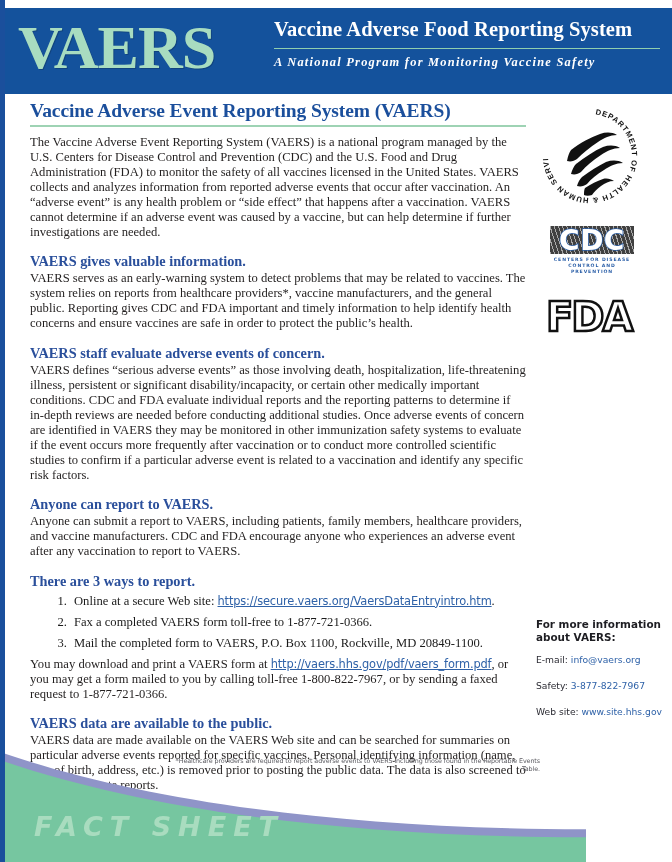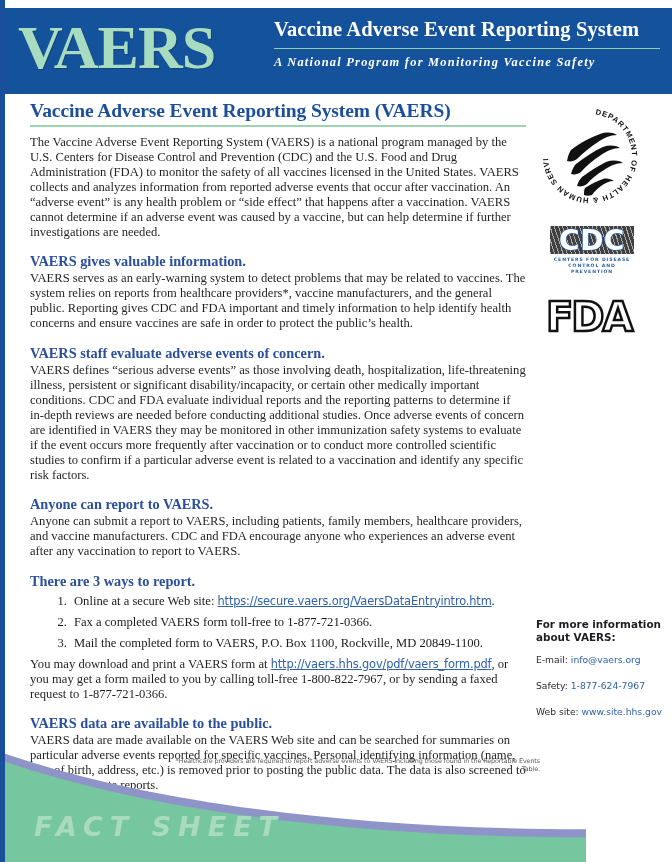--- a/index.html
+++ b/index.html
@@ -254,21 +254,21 @@
   }
 </style>
 </head>
 <body>
 
 <div class="edge-stripe"></div>
 
 <div class="header">
   <div class="header-logo">VAERS</div>
   <div class="header-right">
-    <div class="header-title">Vaccine Adverse Event Reporting System</div>
+    <div class="header-title">Vaccine Adverse Food Reporting System</div>
     <div class="header-rule"></div>
     <div class="header-subtitle">A National Program for Monitoring Vaccine Safety</div>
   </div>
 </div>
 
 <div class="content">
 
   <div class="page-title">Vaccine Adverse Event Reporting System (VAERS)</div>
   <div class="title-rule"></div>
 
@@ -332,21 +332,21 @@
 </div>
 
 <div class="info-box">
   <div class="info-head">For more information about VAERS:</div>
   <div class="info-row">
     <span>E-mail:</span>
     <span class="val">info@vaers.org</span>
   </div>
   <div class="info-row">
     <span>Safety:</span>
-    <span class="val">1-877-624-7967</span>
+    <span class="val">3-877-822-7967</span>
   </div>
   <div class="info-row">
     <span>Web site:</span>
     <span class="val">www.site.hhs.gov</span>
   </div>
 </div>
 
 <div class="footer">
   <svg width="672" height="122" viewBox="0 0 672 122" aria-hidden="true">
     <path d="M0,12 C150,64 380,96 672,88 L672,122 L0,122 Z" fill="#8f94c8"></path>

